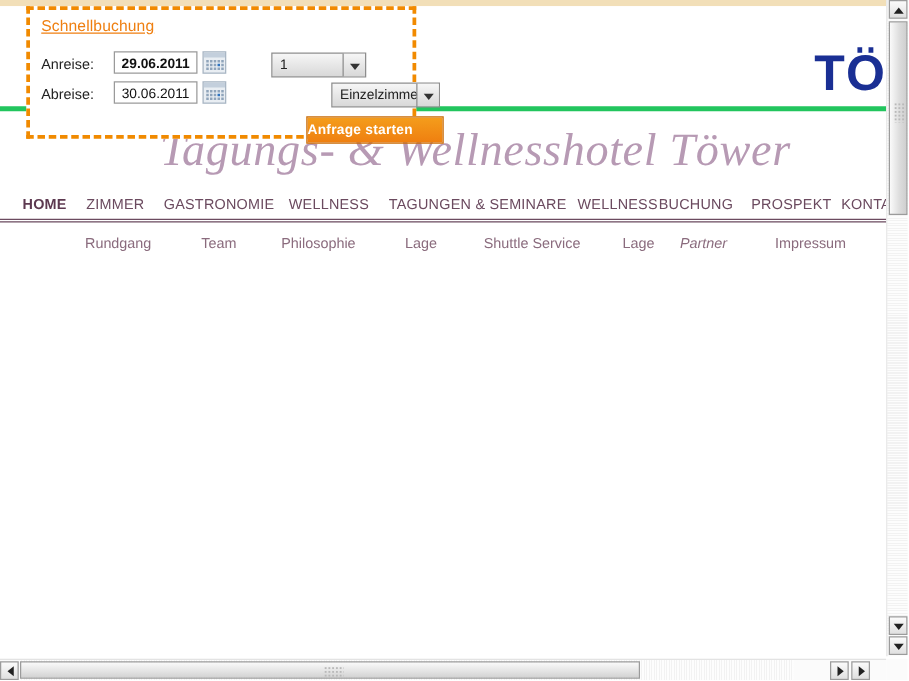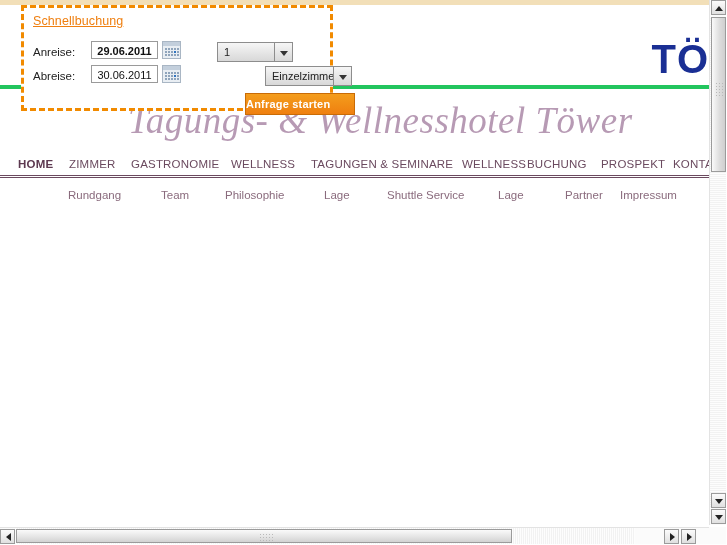--- a/index.html
+++ b/index.html
@@ -389,21 +389,21 @@
     <a style="position:absolute;left:673px;">KONTA</a>
   </div>
 
   <div class="subnav">
     <a style="position:absolute;left:40px;">Rundgang</a>
     <a style="position:absolute;left:133px;">Team</a>
     <a style="position:absolute;left:197px;">Philosophie</a>
     <a style="position:absolute;left:296px;">Lage</a>
     <a style="position:absolute;left:359px;">Shuttle Service</a>
     <a style="position:absolute;left:470px;">Lage</a>
-    <a style="position:absolute;left:537px;">Partner</a>
+    <a style="position:absolute;left:516px;font-style:italic;">Partner</a>
     <a style="position:absolute;left:592px;">Impressum</a>
   </div>
 
   <div class="quickbook">
 
     <div class="qb-title">Schnellbuchung</div>
 
     <div class="qb-row r1">
       <span class="qb-label">Anreise:</span><span class="qb-date bold">29.06.2011</span><span class="cal-icon">
         <i class="hdr"></i>

